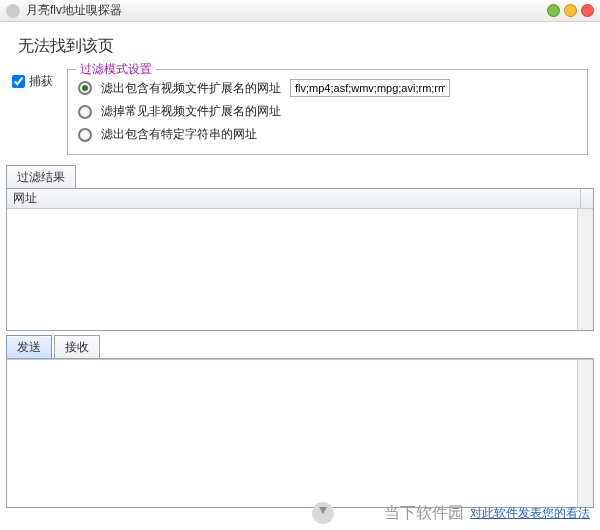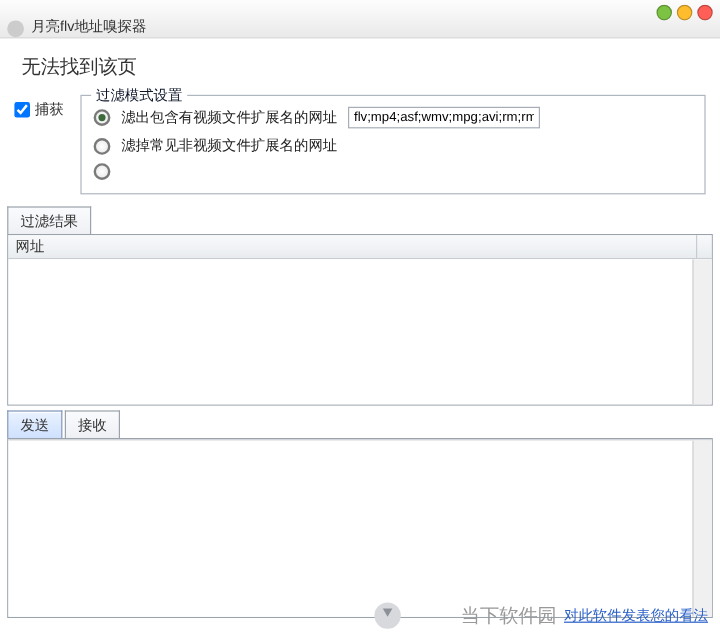--- a/index.html
+++ b/index.html
@@ -1,39 +1,39 @@
 <!DOCTYPE html>
 <html><head>
 <meta charset="utf-8">
 <style>
 * { box-sizing: border-box; margin: 0; padding: 0; }
 body { width: 600px; height: 530px; font-family: "Microsoft YaHei", SimSun, sans-serif; font-size: 12px; background: #fff; overflow: hidden; position: relative; }
 
 
-.titlebar { height: 32px; background: linear-gradient(#fdfdfd, #e9e9e9); border-bottom: 1px solid #d4d4d4; display: flex; align-items: flex-end; padding: 0 6px; position: relative; }
+.titlebar { height: 22px; background: linear-gradient(#fdfdfd, #e9e9e9); border-bottom: 1px solid #d4d4d4; display: flex; align-items: center; padding: 0 6px; position: relative; }
 .titlebar .icon { width: 14px; height: 14px; border-radius: 50%; background: #ccc; margin-right: 6px; display: inline-block; }
 .titlebar .title { font-size: 12px; color: #333; }
 .window-controls { position: absolute; right: 6px; top: 4px; display: flex; gap: 4px; }
 .wbtn { width: 13px; height: 13px; border-radius: 50%; border: 1px solid rgba(0,0,0,.25); }
 .wbtn.min { background: #7cc243; } .wbtn.max { background: #ffbd2e; } .wbtn.close { background: #ff5f56; }
 
 
 .top-msg { padding: 14px 18px 10px; font-size: 16px; color: #333; }
 
 
 .controls-row { display: flex; padding: 2px 12px 6px; gap: 14px; align-items: flex-start; }
 .capture-col { display: flex; align-items: flex-start; padding-top: 4px; }
 .capture-col input { margin-right: 4px; position: relative; top: 2px; }
 .capture-col label { color: #333; }
 
 .btn-col { display: flex; flex-direction: column; gap: 4px; padding-top: 2px; }
 .pill-btn { width: 44px; height: 22px; border: 1px solid #6b83c4; border-radius: 11px; background: linear-gradient(#e8f0ff, #b6c9ef 48%, #9fb7e8 52%, #cad9f5); color: #1f2a4d; font-size: 12px; cursor: pointer; box-shadow: inset 0 1px 0 rgba(255,255,255,.8); }
 
 .filter-group { flex: 1; border: 1px solid #aeb6c0; padding: 6px 10px 8px 10px; position: relative; }
-.filter-group .legend { position: absolute; top: -9px; left: 8px; background: #fff; padding: 0 4px; font-size: 12px; color: #0f172a; }
+.filter-group .legend { position: absolute; top: -9px; left: 8px; background: #fff; padding: 0 4px; font-size: 12px; color: #a21caf; }
 .opt-row { display: flex; align-items: center; gap: 9px; padding: 3px 0; }
 .radio { width: 14px; height: 14px; border: 2px solid #7a7a7a; border-radius: 50%; background: radial-gradient(#fff, #e6e6e6); position: relative; display: inline-block; flex: none; }
 .radio.checked::after { content: ""; position: absolute; width: 6px; height: 6px; background: #3d6b3d; border-radius: 50%; top: 2px; left: 2px; }
 .opt-row .txt { color: #222; }
 .opt-input { height: 18px; width: 160px; border: 1px solid #a6adb7; padding: 0 4px; font-size: 11px; background: #fff; }
 
 
 .tab-strip { display: flex; align-items: flex-end; padding: 0 6px; margin-top: 4px; }
 .tab { padding: 3px 10px 2px; border: 1px solid #9aa2ab; border-bottom: none; background: linear-gradient(#fafbfd, #eef0f4); font-size: 12px; color: #333; margin-right: 2px; cursor: pointer; }
 .tab.active { background: linear-gradient(#e9f2ff, #cfe1ff); border-color: #7f95b8; box-shadow: inset 0 1px 0 #fff; }
@@ -82,20 +82,21 @@
       <span class="radio checked"></span>
       <span class="txt">滤出包含有视频文件扩展名的网址</span>
       <input class="opt-input" value="flv;mp4;asf;wmv;mpg;avi;rm;rmvb" style="">
     </div>
     <div class="opt-row">
       <span class="radio"></span>
       <span class="txt">滤掉常见非视频文件扩展名的网址</span>
     </div>
     <div class="opt-row">
       <span class="radio"></span>
+      <span class="txt">滤出包含有特定字符串的网址</span>
     </div>
   </fieldset>
 </div>
 
 <div class="tab-strip">
   <div class="tab">过滤结果</div>
 </div>
 <div class="panel url-panel">
   <div class="header-row">
     <span>网址</span>

